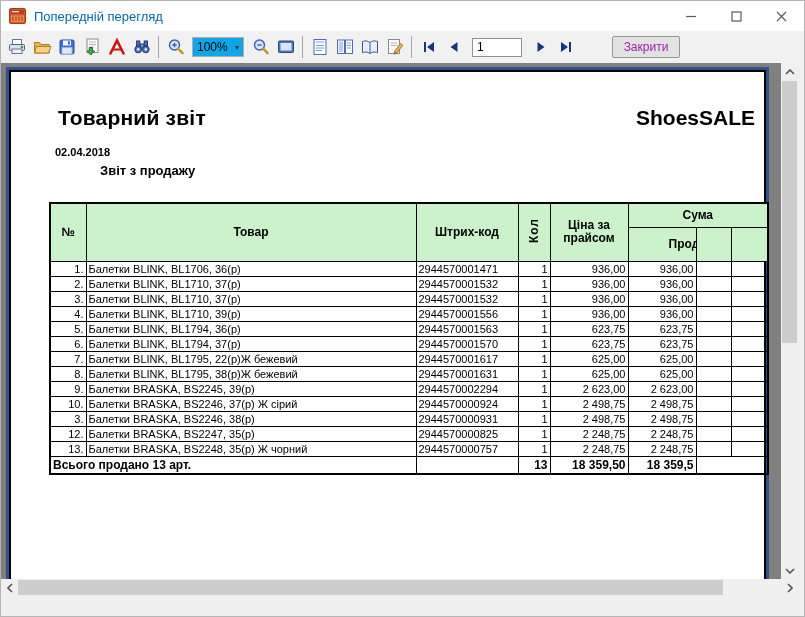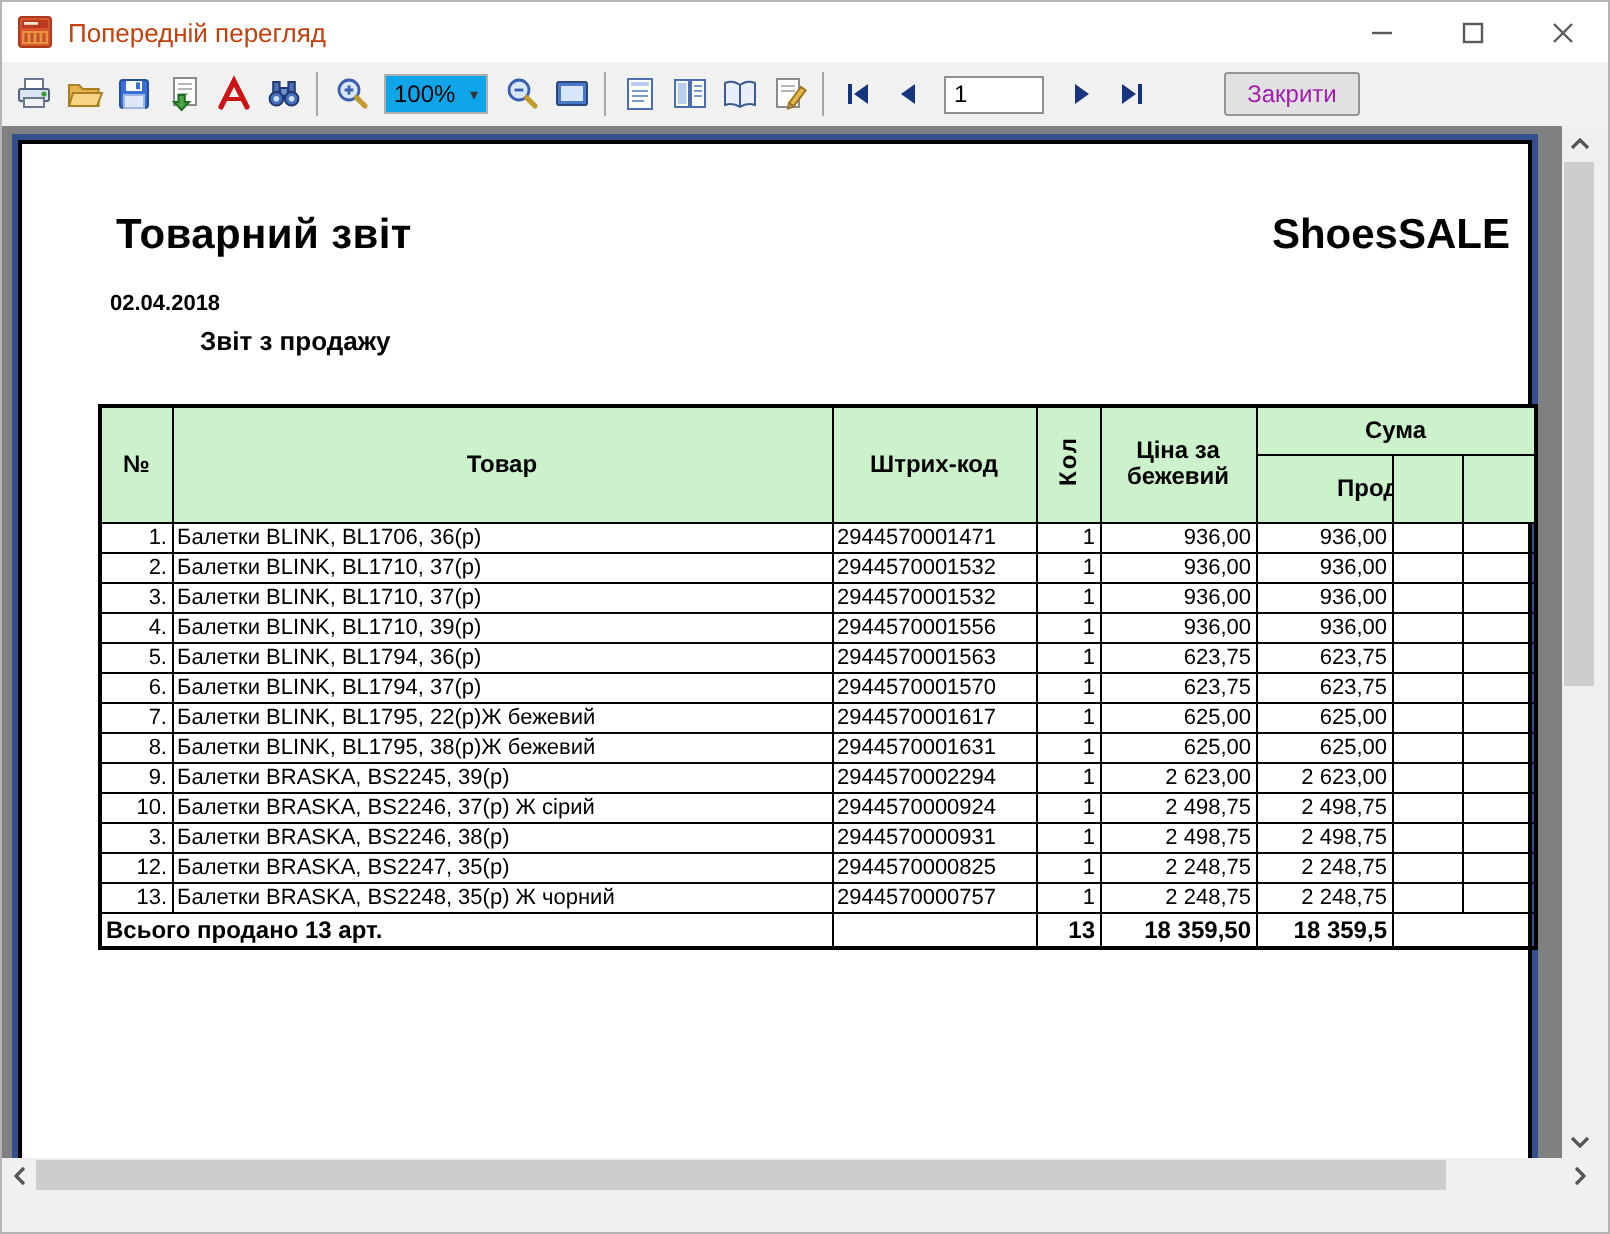--- a/index.html
+++ b/index.html
@@ -5,21 +5,21 @@
   * { box-sizing: border-box; }
   html,body { margin:0; padding:0; background:#e8e8e8; }
   .window {
     position:relative; width:805px; height:617px; overflow:hidden;
     font-family:"Liberation Sans", sans-serif; background:#f0f0f0;
     border:1px solid #b5b5b5;
   }
   
   .titlebar { position:absolute; top:0; left:0; right:0; height:30px; background:#ffffff; display:flex; align-items:center; }
   .app-icon { width:17px; height:16px; margin-left:8px; flex:0 0 auto; }
-  .win-title { margin-left:8px; font-size:13px; color:#c2410c; }
+  .win-title { margin-left:8px; font-size:13px; color:#0369a1; }
   .win-controls { position:absolute; right:0; top:0; height:30px; display:flex; }
   .win-btn { width:45px; height:30px; display:flex; align-items:center; justify-content:center; }
   
   .toolbar { position:absolute; top:30px; left:0; right:0; height:32px; background:#f1f1f1; display:flex; align-items:center; padding-left:3px; }
   .tbtn { width:25px; height:25px; display:flex; align-items:center; justify-content:center; border-radius:2px; }
   .tsep { width:1px; height:22px; background:#a6a6a6; margin:0 4px; flex:0 0 auto; }
   .zoom-combo { height:20px; min-width:52px; background:#0ea5e9; border:1px solid #aeaeae; display:flex; align-items:center; justify-content:space-between; font-size:12px; padding:0 4px; margin:0 4px; }
   .zoom-combo .caret { font-size:8px; color:#333; margin-left:4px; }
   .page-input { width:50px; height:19px; border:1px solid #8f8f8f; font-size:12px; padding:1px 4px; margin:0 6px; font-family:inherit; }
   .close-btn { margin-left:34px; width:68px; height:22px; background:#e2e2e2; border:1px solid #969696; border-radius:2px; font-size:12px; font-family:inherit; color:#a21caf; }
@@ -247,21 +247,21 @@
             <col style="width:68px">
             <col style="width:35px">
             <col style="width:37px">
         </colgroup>
         <thead>
           <tr class="hrow1">
             <th rowspan="2">№</th>
             <th rowspan="2">Товар</th>
             <th rowspan="2">Штрих-код</th>
             <th rowspan="2"><span class="vert">Кол</span></th>
-            <th rowspan="2">Ціна за бежевий</th>
+            <th rowspan="2">Ціна за прайсом</th>
             <th colspan="3">Сума</th>
           </tr>
           <tr class="hrow2">
             <th>Продано</th>
             <th>%</th>
             <th class="th-discount">Зниж-ка</th>
           </tr>
         </thead>
         <tbody>
             <tr>

